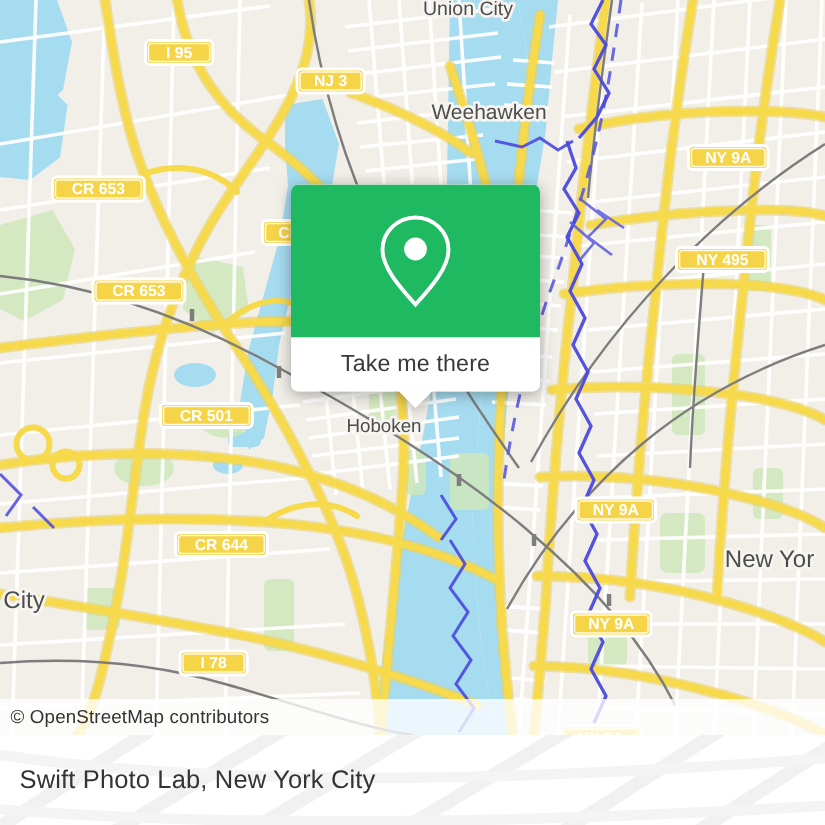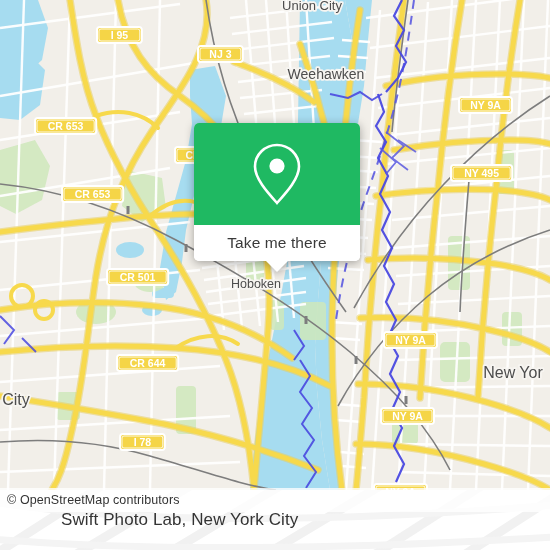--- a/index.html
+++ b/index.html
@@ -34,21 +34,20 @@
   #attribution {
     position: absolute;
     left: 0;
     top: 466px;
     width: 550px;
     height: 24px;
     background: rgba(255,255,255,0.78);
     display: flex;
     align-items: center;
     z-index: 40;
-    margin-top: 22px;
   }
   #attribution .attr-text {
     font-size: 12.5px;
     color: #333333;
     padding-left: 7px;
     letter-spacing: .1px;
     white-space: nowrap;
   }
 
   
@@ -116,21 +115,20 @@
     pointer-events: none;
   }
   #footer-title {
     position: relative;
     z-index: 2;
     padding-left: 13px;
     font-size: 17px;
     color: #343434;
     letter-spacing: .1px;
     white-space: nowrap;
-    margin-left: 48px;
   }
   #brand {
     position: relative;
     z-index: 2;
     padding-right: 11px;
     display: flex;
     align-items: center;
     gap: 3px;
   }
   #brand .brand-mark { display: block; }

